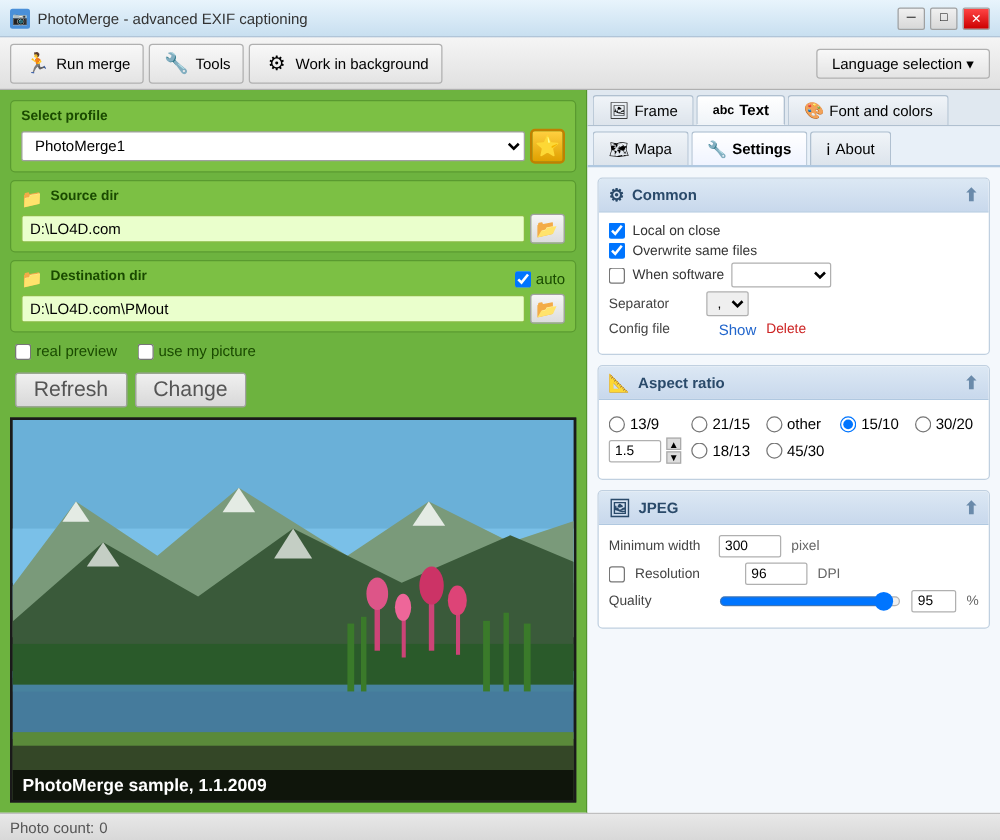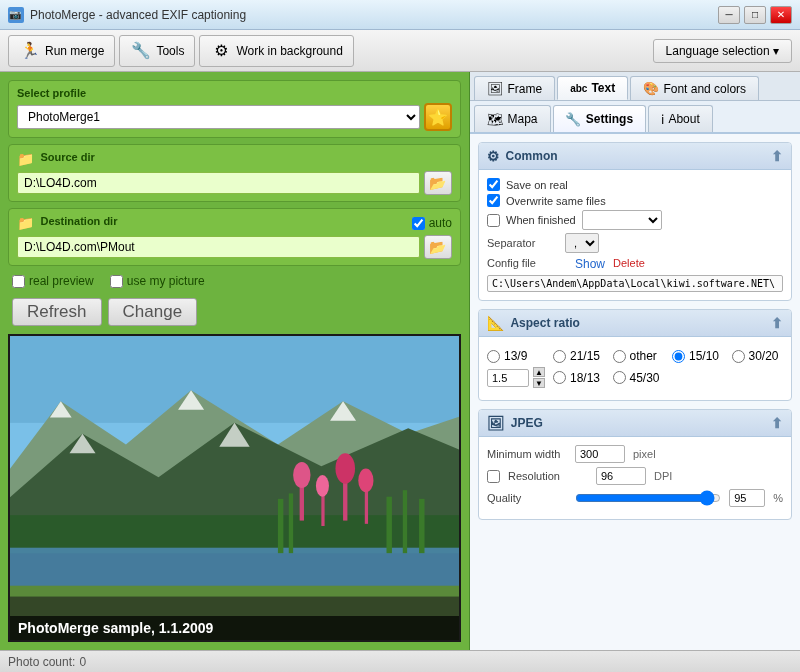--- a/index.html
+++ b/index.html
@@ -510,45 +510,44 @@
         <div class="config-section-header">
           <div style="display:flex;align-items:center;gap:6px;">
             <span class="section-icon">⚙</span>
             <span>Common</span>
           </div>
           <span class="collapse-btn">⬆</span>
         </div>
         <div class="config-section-body">
           <div class="check-row">
             <input type="checkbox" checked="" style="">
-            <span class="check-label">Save on real</span>
+            <span class="check-label">Local on close</span>
           </div>
           <div class="check-row">
             <input type="checkbox" checked="" style="">
             <span class="check-label">Overwrite same files</span>
           </div>
           <div class="check-row">
             <input type="checkbox" style="">
-            <span class="check-label">When finished</span>
+            <span class="check-label">When software</span>
             <select class="form-input" style="width:80px;">
               <option></option>
             </select>
           </div>
           <div class="separator-row">
             <span class="sep-label">Separator</span>
             <select class="sep-select">
               <option>,</option>
             </select>
           </div>
           <div class="config-file-row">
             <span class="form-label">Config file</span>
             <a class="show-link">Show</a>
             <a class="delete-link">Delete</a>
           </div>
-          <input class="config-path-input" type="text" value="C:\Users\Andem\AppData\Local\kiwi.software.NET\" style="">
         </div>
       </div>
 
       <div class="config-section">
         <div class="config-section-header">
           <div style="display:flex;align-items:center;gap:6px;">
             <span class="section-icon">📐</span>
             <span>Aspect ratio</span>
           </div>
           <span class="collapse-btn">⬆</span>

